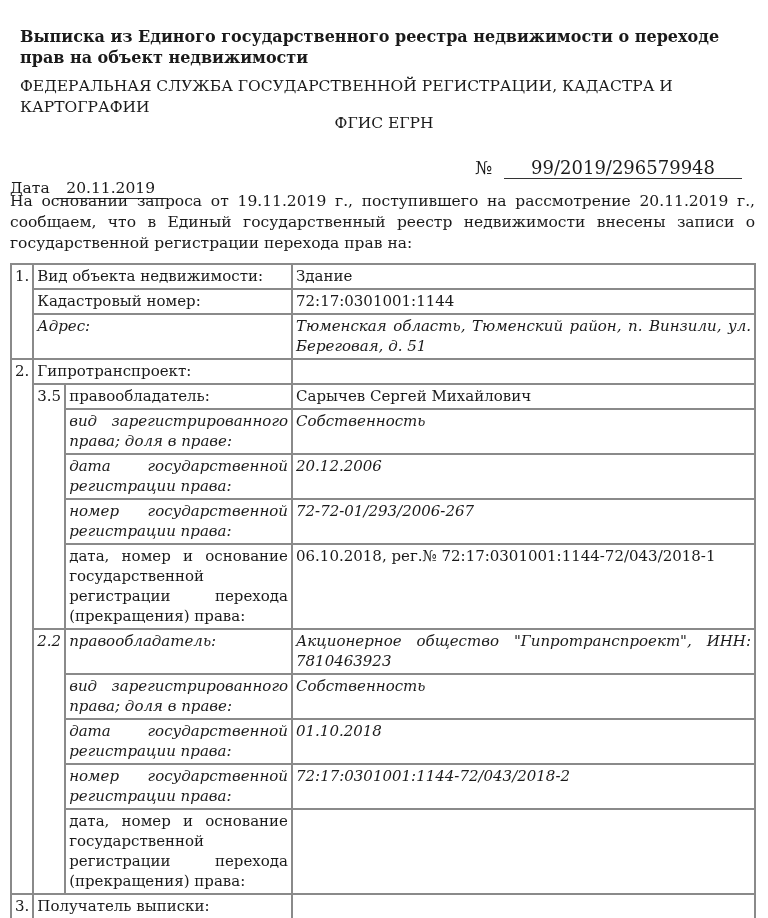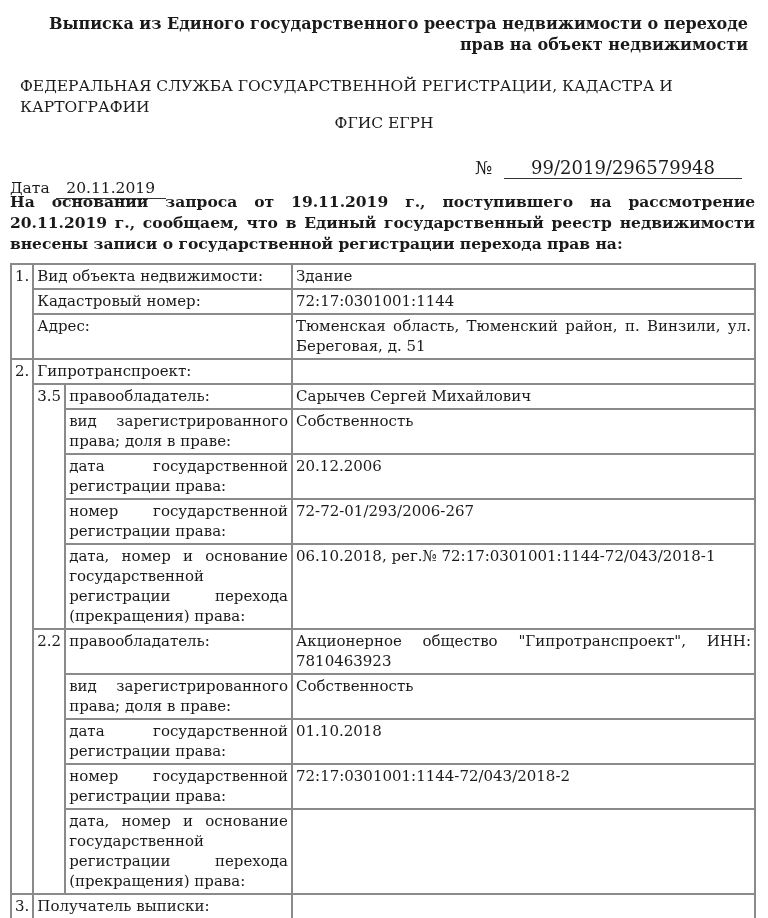--- a/index.html
+++ b/index.html
@@ -4,60 +4,59 @@
 <style>
   html, body { margin: 0; padding: 0; background: #ffffff; }
   body {
     width: 768px; height: 918px; overflow: hidden;
     font-family: "DejaVu Serif", serif;
     color: #1a1a1a;
     font-size: 15px;
     position: relative;
   }
   .title {
-    position: absolute; left: 20px; width: 728px; top: 13px;
-    text-align: right; font-weight: bold; font-size: 16px; line-height: 21px;
+    position: absolute; left: 20px; width: 728px; top: 26px;
+    text-align: left; font-weight: bold; font-size: 16px; line-height: 21px;
   }
   .agency {
     position: absolute; left: 20px; width: 728px; top: 76px;
     font-size: 15.5px; line-height: 21px;
   }
   .system {
     position: absolute; left: 20px; width: 728px; top: 113px;
     text-align: center; font-size: 15.5px; line-height: 21px;
   }
   .date-row { position: absolute; left: 10px; top: 158px; font-size: 15.5px; line-height: 20px; }
   .num-row { position: absolute; left: 475px; top: 158px; font-size: 18px; line-height: 20px; }
   .fill {
     display: inline-block; border-bottom: 1.5px solid #333; text-align: center;
   }
   .date-row .fill { width: 110px; margin-left: 6px; margin-top: 20px; }
   .num-row .fill { width: 238px; margin-left: 12px; }
   .intro {
     position: absolute; left: 10px; width: 745px; top: 191px;
     font-size: 15.5px; line-height: 21px; text-align: justify;
     text-align-last: left;
-    font-weight: bold;
   }
   table.main {
     position: absolute; left: 10px; top: 263px; width: 746px;
     border-collapse: collapse;
     font-size: 15px; line-height: 20px;
   }
   table.main td {
     border: 2px solid #8a8a8a;
     padding: 1px 3px 2px 3px;
     vertical-align: top;
   }
   .c-num { width: 17px; }
   .c-sub { width: 23px; }
   .c-val { width: 463px; }
   .just { text-align: justify; text-align-last: left; }
   .h1 { height: 20px; }
-  .h2 { height: 40px; }
+  .h2 { height: 40px; font-style: italic; }
   .h4 { height: 78px; }
 </style>
 </head>
 <body>
 
 <div class="title">Выписка из Единого государственного реестра недвижимости о переходе прав на объект недвижимости</div>
 <div class="agency">ФЕДЕРАЛЬНАЯ СЛУЖБА ГОСУДАРСТВЕННОЙ РЕГИСТРАЦИИ, КАДАСТРА И КАРТОГРАФИИ</div>
 <div class="system">ФГИС ЕГРН</div>
 
 <div class="date-row">

